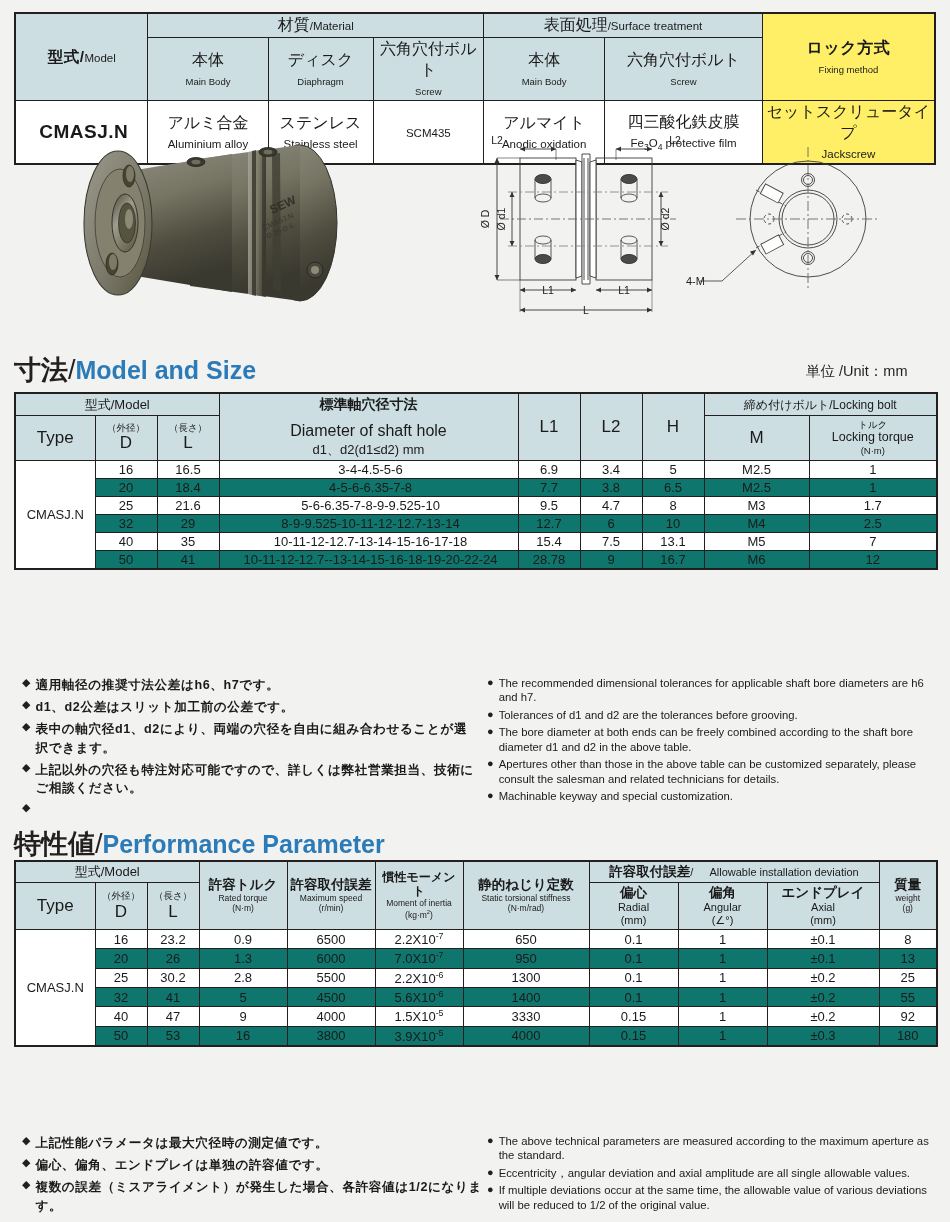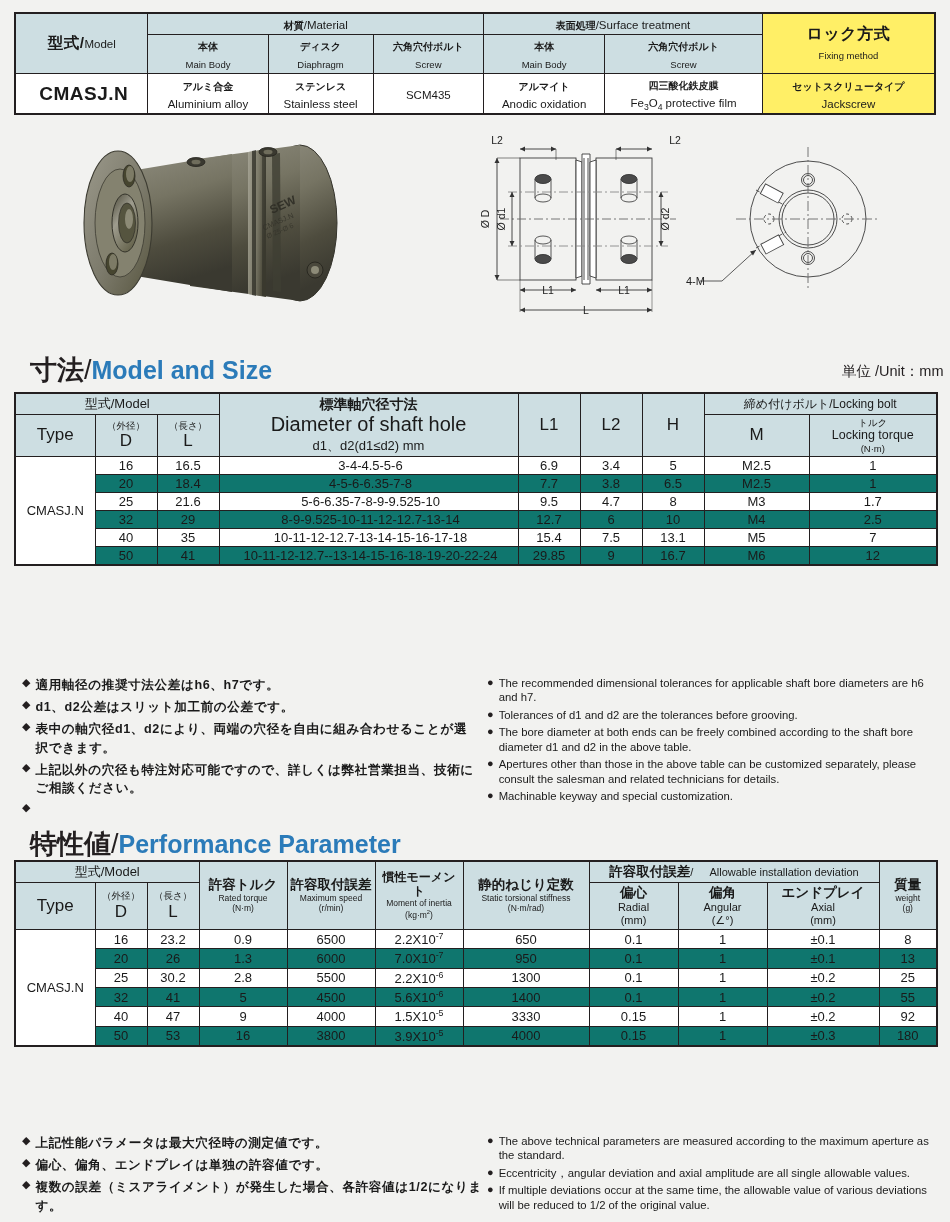--- a/index.html
+++ b/index.html
@@ -15,34 +15,34 @@
 
   
   table{border-collapse:collapse;table-layout:fixed;}
 
   
   .mat-wrap{position:absolute;left:14px;top:12px;width:922px;}
   table.mat{width:922px;border:2px solid #231f20;}
   table.mat td{border:1px solid #231f20;text-align:center;vertical-align:middle;background:#fff;}
   table.mat td.h{background:#cddee2;}
   .jp-lg{font-size:15.5px;font-weight:700;letter-spacing:.5px;}
-  .jp-md{font-size:10px;font-weight:700;}
+  .jp-md{font-size:16px;font-weight:400;}
   .en-sm{font-size:9.5px;font-weight:400;}
   .en-md{font-size:11.5px;}
   .cell-model{font-size:19px;font-weight:700;letter-spacing:.5px;padding-left:4px;}
   .yellow{background:#ffef66 !important;}
   .y-title{font-size:16px;font-weight:700;letter-spacing:.5px;}
   .sub{vertical-align:sub;font-size:75%;}
 
   
   .art{position:absolute;left:0;top:118px;width:950px;height:220px;}
 
   
   .sect{position:absolute;font-size:27px;font-weight:700;letter-spacing:0px;white-space:nowrap;}
-  .sect .jp{color:#231f20;margin-left:16px;}
+  .sect .jp{color:#231f20;}
   .sect .slash{color:#231f20;font-weight:400;}
   .sect .en{color:#2b7bb9;font-weight:600;font-size:25px;}
   .unit{position:absolute;font-size:14.5px;color:#231f20;white-space:nowrap;}
 
   
   table.dt{width:922px;border:2px solid #231f20;}
   table.dt td{border:1px solid #231f20;background:#fff;text-align:center;vertical-align:middle;font-size:13px;}
   table.dt td.h{background:#cddee2;padding:2px 1px;}
   table.dt tr.alt td{background:#0f766e;}
   td.model-cell{font-size:14.5px;}
@@ -314,21 +314,21 @@
         <path d="M700 163 L722 163 L756 132" stroke="#333" stroke-width="0.8"></path>
         <path d="M756 132 l-6 1.5 l3 4 z" fill="#333" stroke="none"></path>
       </g>
       <text x="686" y="167" font-family="Liberation Sans, sans-serif" font-size="11" fill="#222">4-M</text>
     </svg>
   </div>
 
   <div class="sect" style="left:14px;top:352px;">
     <span class="jp">寸法</span><span class="slash">/</span><span class="en">Model and Size</span>
   </div>
-  <div class="unit" style="left:842px;top:362px;">単位 /Unit：mm</div>
+  <div class="unit" style="left:806px;top:362px;">単位 /Unit：mm</div>
 
   <div style="position:absolute;left:14px;top:392px;">
     <table class="dt">
       <colgroup>
         <col style="width:80px">
           <col style="width:62px">
           <col style="width:62px">
           <col style="width:299px">
         <col style="width:62px">
           <col style="width:62px">
@@ -336,21 +336,21 @@
           <col style="width:105px">
           <col style="width:128px">
       </colgroup>
       <tbody>
           <tr>
         <td class="h" colspan="3">
           <span class="hd-mix">型式/Model</span>
         </td>
         <td class="h" rowspan="2">
           <span class="hd-jp" style="font-size:14px;">標準軸穴径寸法</span>
-          <span class="hd-en-b" style="font-size:20px;margin-top:0;">Diameter of shaft hole</span>
+          <span class="hd-en-b" style="font-size:16px;margin-top:9px;">Diameter of shaft hole</span>
           <span class="hd-en-b" style="font-size:13px;margin-top:2px;">d1、d2(d1≤d2) mm</span>
         </td>
         <td class="h" rowspan="2">
           <span class="hd-big">L1</span>
         </td>
         <td class="h" rowspan="2">
           <span class="hd-big">L2</span>
         </td>
         <td class="h" rowspan="2">
           <span class="hd-big">H</span>
@@ -430,21 +430,21 @@
             <td>15.4</td>
             <td>7.5</td>
             <td>13.1</td>
             <td>M5</td>
             <td>7</td>
           </tr>
           <tr class="alt">
             <td>50</td>
             <td>41</td>
             <td class="left">10-11-12-12.7--13-14-15-16-18-19-20-22-24</td>
-            <td>29.85</td>
+            <td>28.78</td>
             <td>9</td>
             <td>16.7</td>
             <td>M6</td>
             <td>12</td>
           </tr>
         </tbody>
     </table>
   </div>
 
   <div class="notes" style="left:22px;top:676px;width:455px;">

